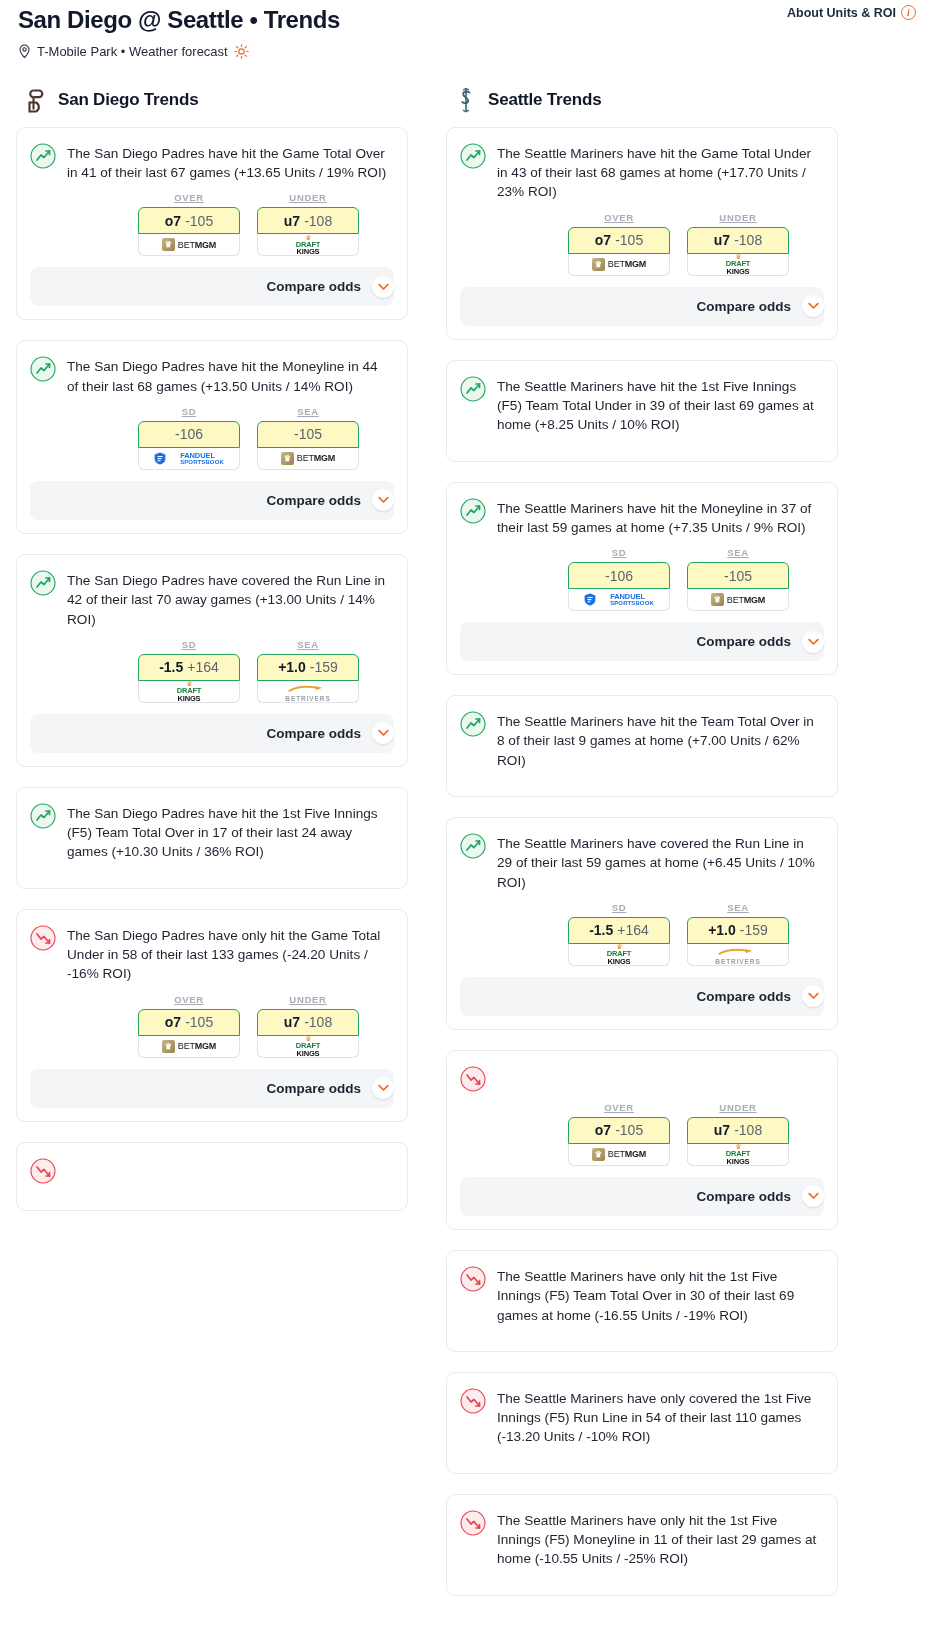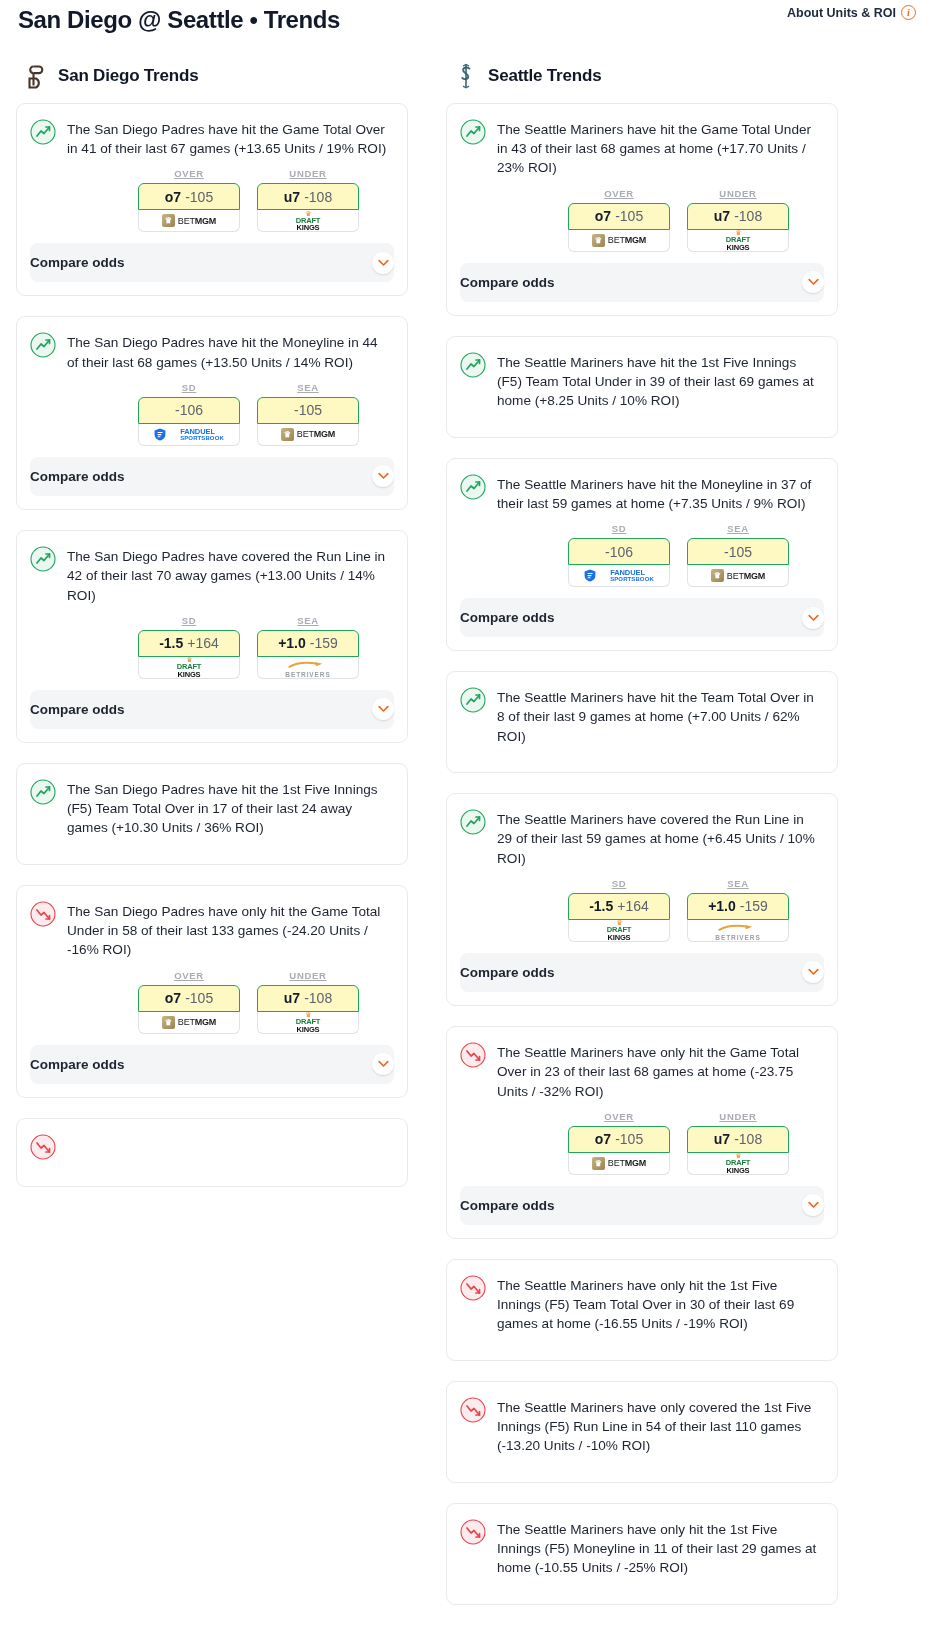--- a/index.html
+++ b/index.html
@@ -99,21 +99,21 @@
   .fd-shield { width: 12px; height: 13px; }
   .fd-txt { line-height: 1; text-align: left; }
   .fd-t1 { font-size: 7.5px; font-weight: 800; color: #1871e5; letter-spacing: -0.1px; }
   .fd-t2 { font-size: 6px; font-weight: 700; color: #1871e5; letter-spacing: 0.1px; }
   .br-wrap { text-align: center; line-height: 1; }
   .br-txt { font-size: 6.5px; font-weight: 700; color: #9aa0a8; letter-spacing: 0.9px; }
 
   
   .compare {
     margin: 0 13px 13px 13px; background: #f4f5f7; border-radius: 8px;
-    height: 39px; display: flex; align-items: center; justify-content: space-between;
+    height: 39px; display: flex; align-items: center; justify-content: flex-end;
     gap: 11px;
   }
   .compare-label { font-size: 13.5px; font-weight: 600; color: #1d2430; }
   .chev-btn {
     width: 22px; height: 22px; border-radius: 50%; background: #fff;
     display: flex; align-items: center; justify-content: center;
     box-shadow: 0 1px 2px rgba(0,0,0,.12);
   }
 </style>
 </head>
@@ -122,20 +122,40 @@
 <div class="page">
 
   <div class="header">
     <div class="title">San Diego @ Seattle • Trends</div>
 
     <div class="about">
       <span>About Units &amp; ROI</span>
       <span class="info-badge">i</span>
     </div>
 
+    <div class="venue">
+      <svg class="pin" viewBox="0 0 13 15">
+        <path d="M6.5 1C4 1 2 3 2 5.5c0 3.3 4.5 8 4.5 8S11 8.8 11 5.5C11 3 9 1 6.5 1z" fill="none" stroke="#2b3340" stroke-width="1.1"></path>
+        <circle cx="6.5" cy="5.4" r="1.7" fill="none" stroke="#2b3340" stroke-width="1.1"></circle>
+      </svg>
+      <span>T-Mobile Park • Weather forecast</span>
+      <svg class="sun" viewBox="0 0 16 16">
+        <circle cx="8" cy="8" r="2.9" fill="none" stroke="#f06a22" stroke-width="1.3"></circle>
+        <g stroke="#f06a22" stroke-width="1.3" stroke-linecap="round">
+          <line x1="8" y1="0.8" x2="8" y2="2.6"></line>
+            <line x1="8" y1="13.4" x2="8" y2="15.2"></line>
+          <line x1="0.8" y1="8" x2="2.6" y2="8"></line>
+            <line x1="13.4" y1="8" x2="15.2" y2="8"></line>
+          <line x1="2.9" y1="2.9" x2="4.2" y2="4.2"></line>
+            <line x1="11.8" y1="11.8" x2="13.1" y2="13.1"></line>
+          <line x1="13.1" y1="2.9" x2="11.8" y2="4.2"></line>
+            <line x1="4.2" y1="11.8" x2="2.9" y2="13.1"></line>
+        </g>
+      </svg>
+    </div>
   </div>
 
   <div class="columns" id="columns">
       <div class="col">
         <div class="col-head">
           <svg class="logo" viewBox="0 0 24 26">
             <g fill="none" stroke="#4a342b" stroke-width="2.1">
               <path d="M9.5 3.5 h5.5 a3.3 3.3 0 0 1 0 6.6 h-5.5"></path>
               <path d="M9.5 3.5 a3.3 3.3 0 0 0 0 6.6"></path>
               <path d="M9.5 10.1 v12.4"></path>
@@ -535,21 +555,20 @@
             </span>
           </div>
         </div>
         <div class="card">
           <div class="card-body">
             <svg class="tr-icon" viewBox="0 0 26 26">
               <circle cx="13" cy="13" r="12" fill="#fdeced" stroke="#e8434e" stroke-width="1.1"></circle>
               <path d="M7 9 L11 14 L14 11.5 L19.5 18" fill="none" stroke="#e8434e" stroke-width="1.7" stroke-linecap="round" stroke-linejoin="round"></path>
               <path d="M16 18 L19.5 18 L19.5 14.5" fill="none" stroke="#e8434e" stroke-width="1.7" stroke-linecap="round" stroke-linejoin="round"></path>
             </svg>
-            <div class="tr-text">The Seattle Mariners have only hit the Game Total Over in 23 of their last 68 games at home (-23.75 Units / -32% ROI)</div>
           </div>
           <div class="odds-row">
             <div class="odds-col">
               <div class="odds-label">OVER</div>
               <div class="odds-price">
                 <span class="ln">o7</span>
                 <span class="pr">-105</span>
               </div>
               <div class="odds-book">
                 <div class="book-logo">

